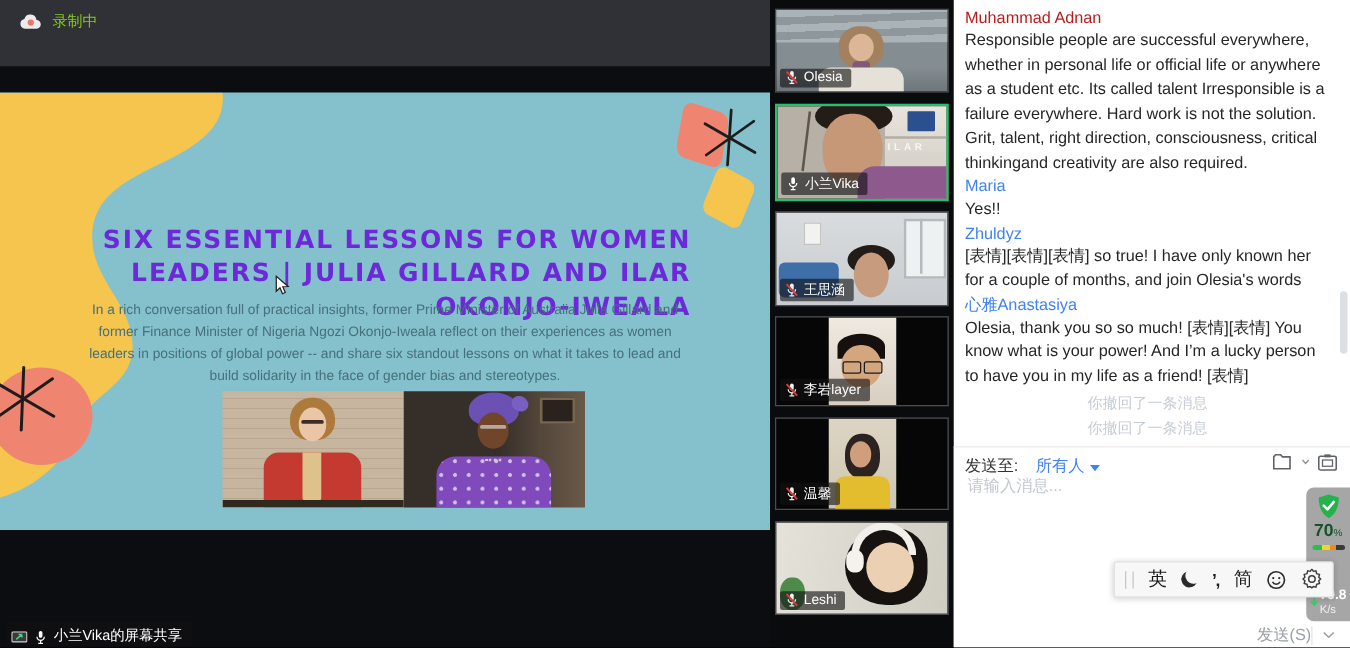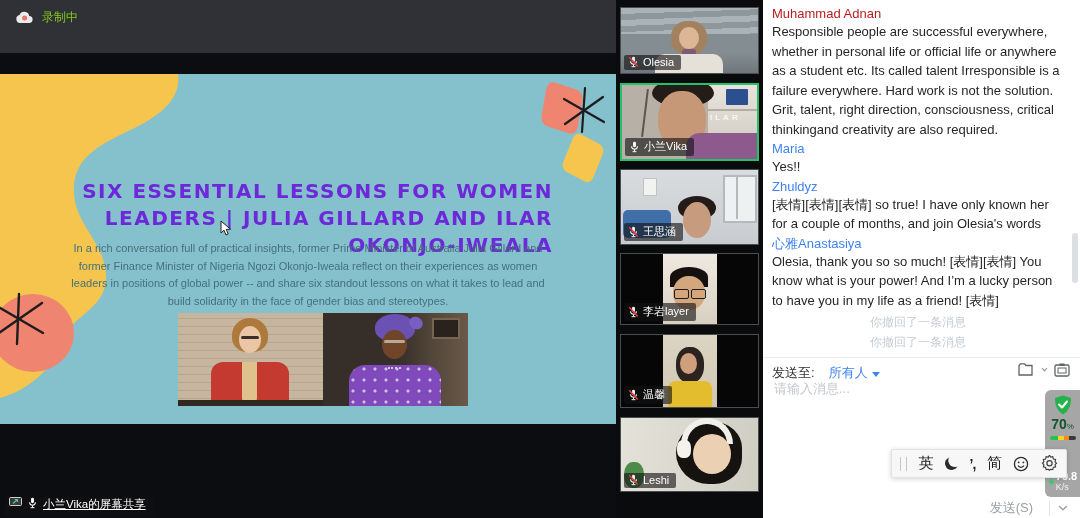--- a/index.html
+++ b/index.html
@@ -35,22 +35,22 @@
   .no .frame{position:absolute;right:8px;top:5px;width:24px;height:17px;background:#2a231d;border:2px solid #77664f;}
   .no .wrap{position:absolute;left:52px;top:1px;width:40px;height:27px;border-radius:50% 50% 42% 42%;background:#6b51b4;}
   .no .knot{position:absolute;left:86px;top:4px;width:14px;height:12px;border-radius:50%;background:#7a5fc2;transform:rotate(30deg);}
   .no .face{position:absolute;left:59px;top:17px;width:25px;height:29px;border-radius:50%;background:#70452a;}
   .no .glasses{position:absolute;left:61px;top:27px;width:21px;height:3px;background:#d9d4cc;opacity:.7;border-radius:2px;}
   .no .dress{position:absolute;left:26px;top:52px;width:92px;height:41px;border-radius:16px 16px 0 0;background:#8049bc;
       background-image:radial-gradient(circle at 4px 4px,#cfc2e8 1.3px,transparent 1.8px);background-size:11px 11px;}
   .no .necklace{position:absolute;left:65px;top:48px;width:13px;height:6px;border-bottom:2px dotted #cfcac2;}
   .cursor{position:absolute;z-index:5;}
   
-  .share-label{position:absolute;left:5px;top:497px;height:19px;display:flex;align-items:flex-start;gap:5px;
-     background:rgba(16,16,18,.88);color:#fff;font-size:11.5px;padding:0 8px 0 4px;border-radius:2px;z-index:6;text-decoration:underline;}
+  .share-label{position:absolute;left:5px;top:497px;height:19px;display:flex;align-items:flex-end;gap:5px;
+     background:rgba(16,16,18,.88);color:#fff;font-size:11.5px;padding:0 8px 0 4px;border-radius:2px;z-index:6;}
   
   .vidcol{position:absolute;left:616px;top:0;width:147px;height:518px;background:#0a0b0d;}
   .tile{position:absolute;left:4px;width:139px;border:1px solid #4a4c50;box-sizing:border-box;overflow:hidden;background:#222;}
   .tile.speaking{border:2px solid #27c06a;}
   .t1{top:7px;height:67px;} .t2{top:83px;height:78px;} .t3{top:169px;height:76px;text-decoration:underline;}
   .t4{top:253px;height:72px;} .t5{top:334px;height:74px;} .t6{top:417px;height:75px;}
   .scene{position:absolute;inset:0;}
   .scene div{position:absolute;}
   .s1{background:linear-gradient(180deg,#97a1a6 0 38%,#848d92 38% 70%,#6e767c 100%);}
   .s1 .ceil{left:0;top:0;width:100%;height:26px;background:repeating-linear-gradient(178deg,#aab3b7 0 6px,#8d979c 6px 12px);}
@@ -105,21 +105,21 @@
   .input-area{position:absolute;left:0;top:357px;width:317px;height:161px;border-top:1px solid #ececec;background:#fff;}
   .sendto-row{position:absolute;left:9px;top:6px;display:flex;align-items:flex-end;font-size:13px;}
   .sendto-label{color:#333;}
   .sendto-value{color:#3e83f0;margin-left:14px;display:flex;align-items:center;gap:4px;}
   .tri-down{width:0;height:0;border-left:4px solid transparent;border-right:4px solid transparent;border-top:5px solid #3e83f0;margin-top:2px;}
   .input-icons{position:absolute;right:10px;top:4px;display:flex;align-items:center;gap:6px;}
   .chat-input{position:absolute;left:9px;top:22px;width:230px;border:none;outline:none;
      font-size:13px;color:#555;background:transparent;font-family:inherit;}
   .chat-input::placeholder{color:#c3c7cd;}
   .send-row{position:absolute;right:0;bottom:2px;display:flex;align-items:center;color:#9aa0a6;font-size:13px;}
-  .send-btn{margin-right:16px;}
+  .send-btn{margin-right:0;}
   .send-sep{width:1px;height:15px;background:#e1e3e6;}
   .send-chev{margin:0 12px 0 8px;color:#9aa0a6;}
   
   .widget{position:absolute;left:1045px;top:390px;width:35px;height:107px;background:#a6a6a6;
      border-radius:6px 0 0 6px;z-index:40;display:flex;flex-direction:column;align-items:center;}
   .pct{color:#14532d;font-weight:bold;font-size:14px;line-height:15px;margin-top:2px;}
   .pct small{font-size:8px;font-weight:normal;}
   .gbar{width:26px;height:4px;border-radius:2px;margin-top:2px;
      background:linear-gradient(90deg,#27c24c 0 30%,#f5d327 30% 55%,#f08c1e 55% 72%,#3a3a3a 72% 100%);}
   .speed{margin-top:31px;display:flex;align-items:center;gap:1px;color:#fff;font-size:11px;font-weight:bold;line-height:11px;}

